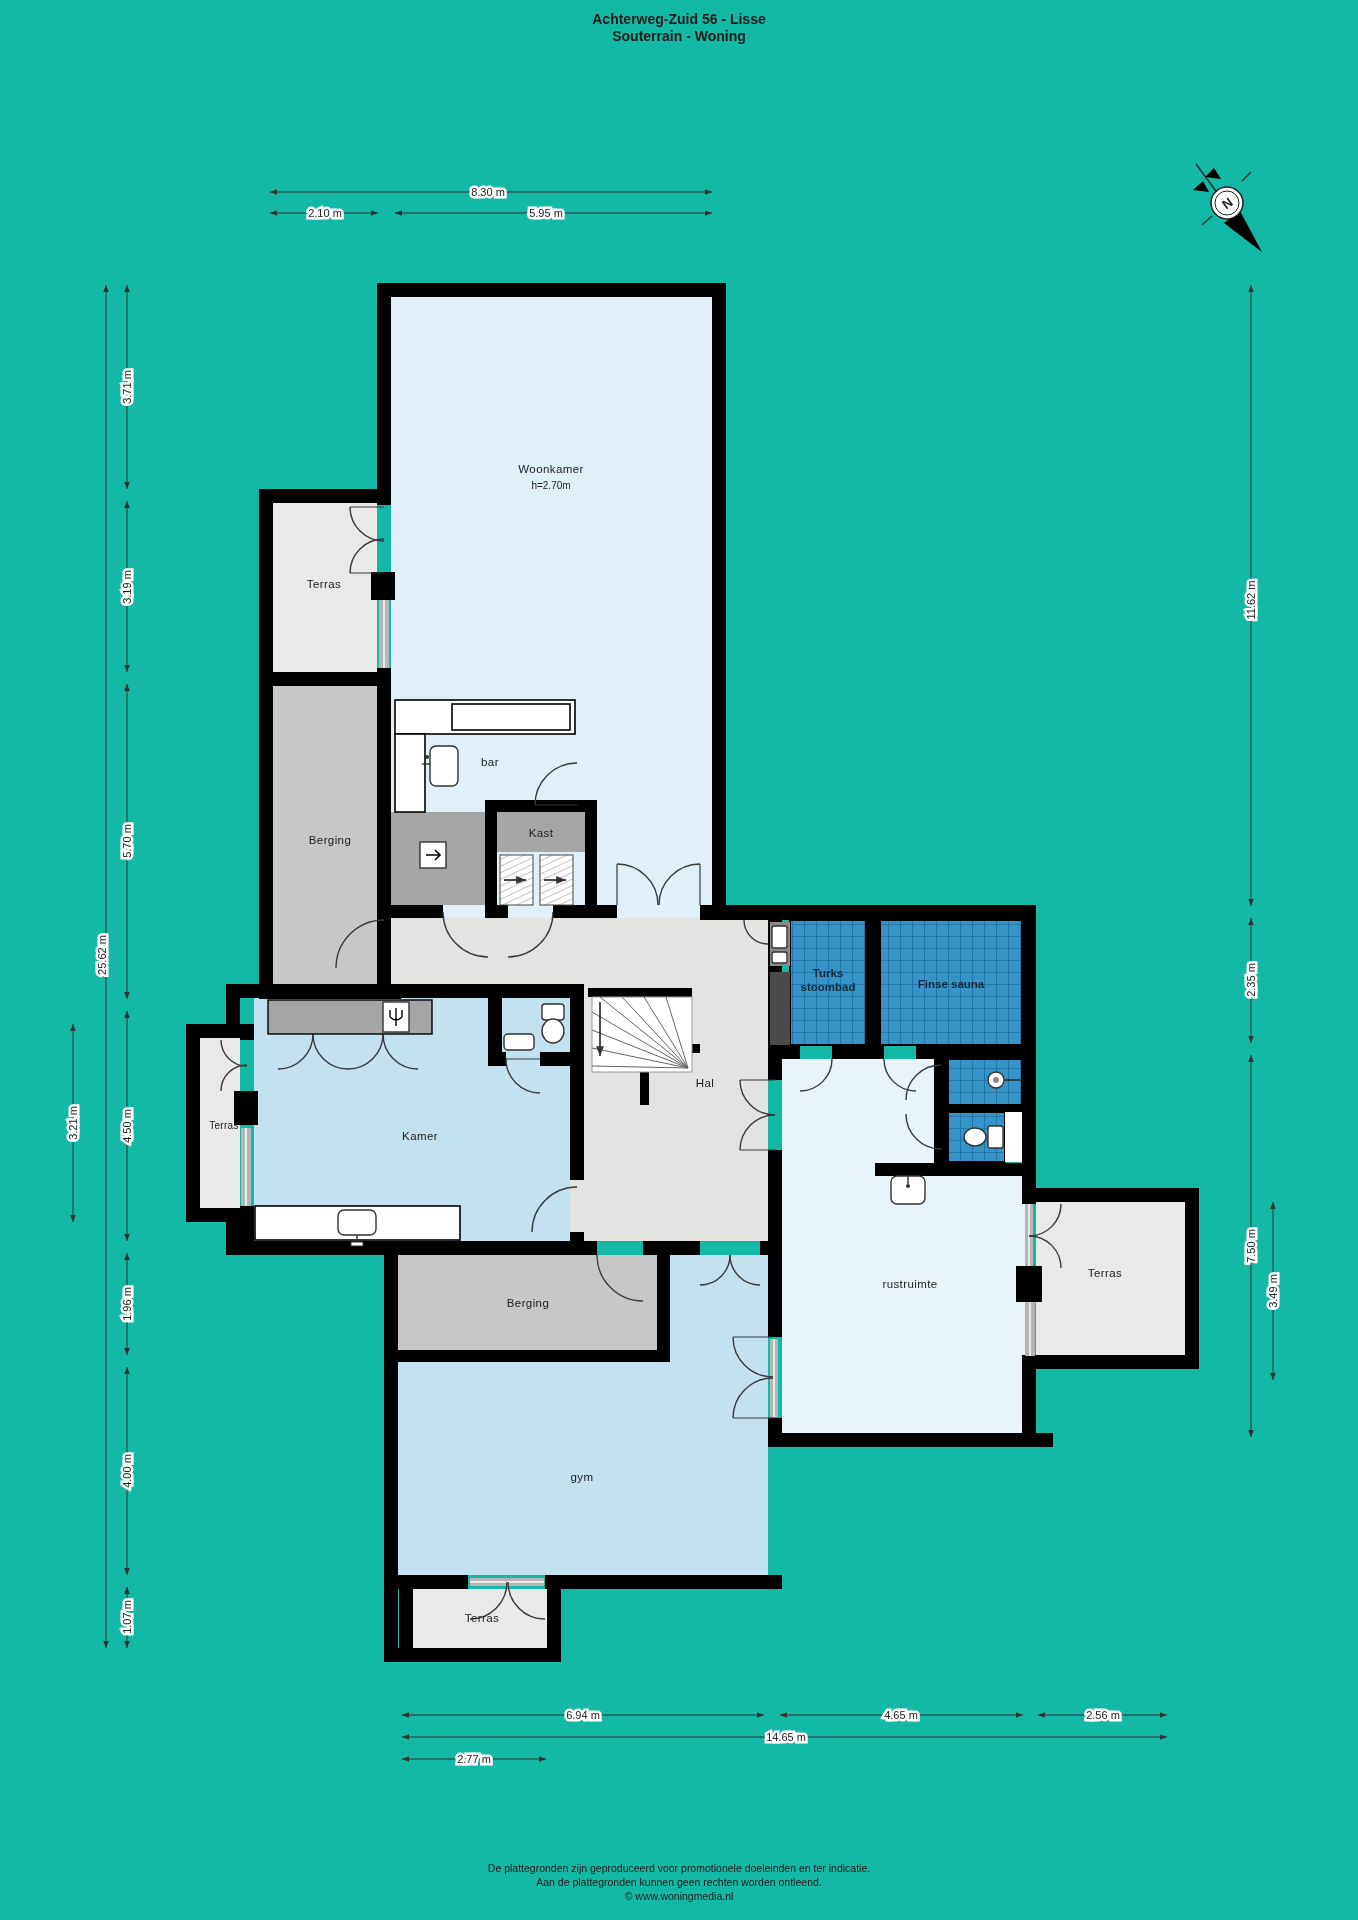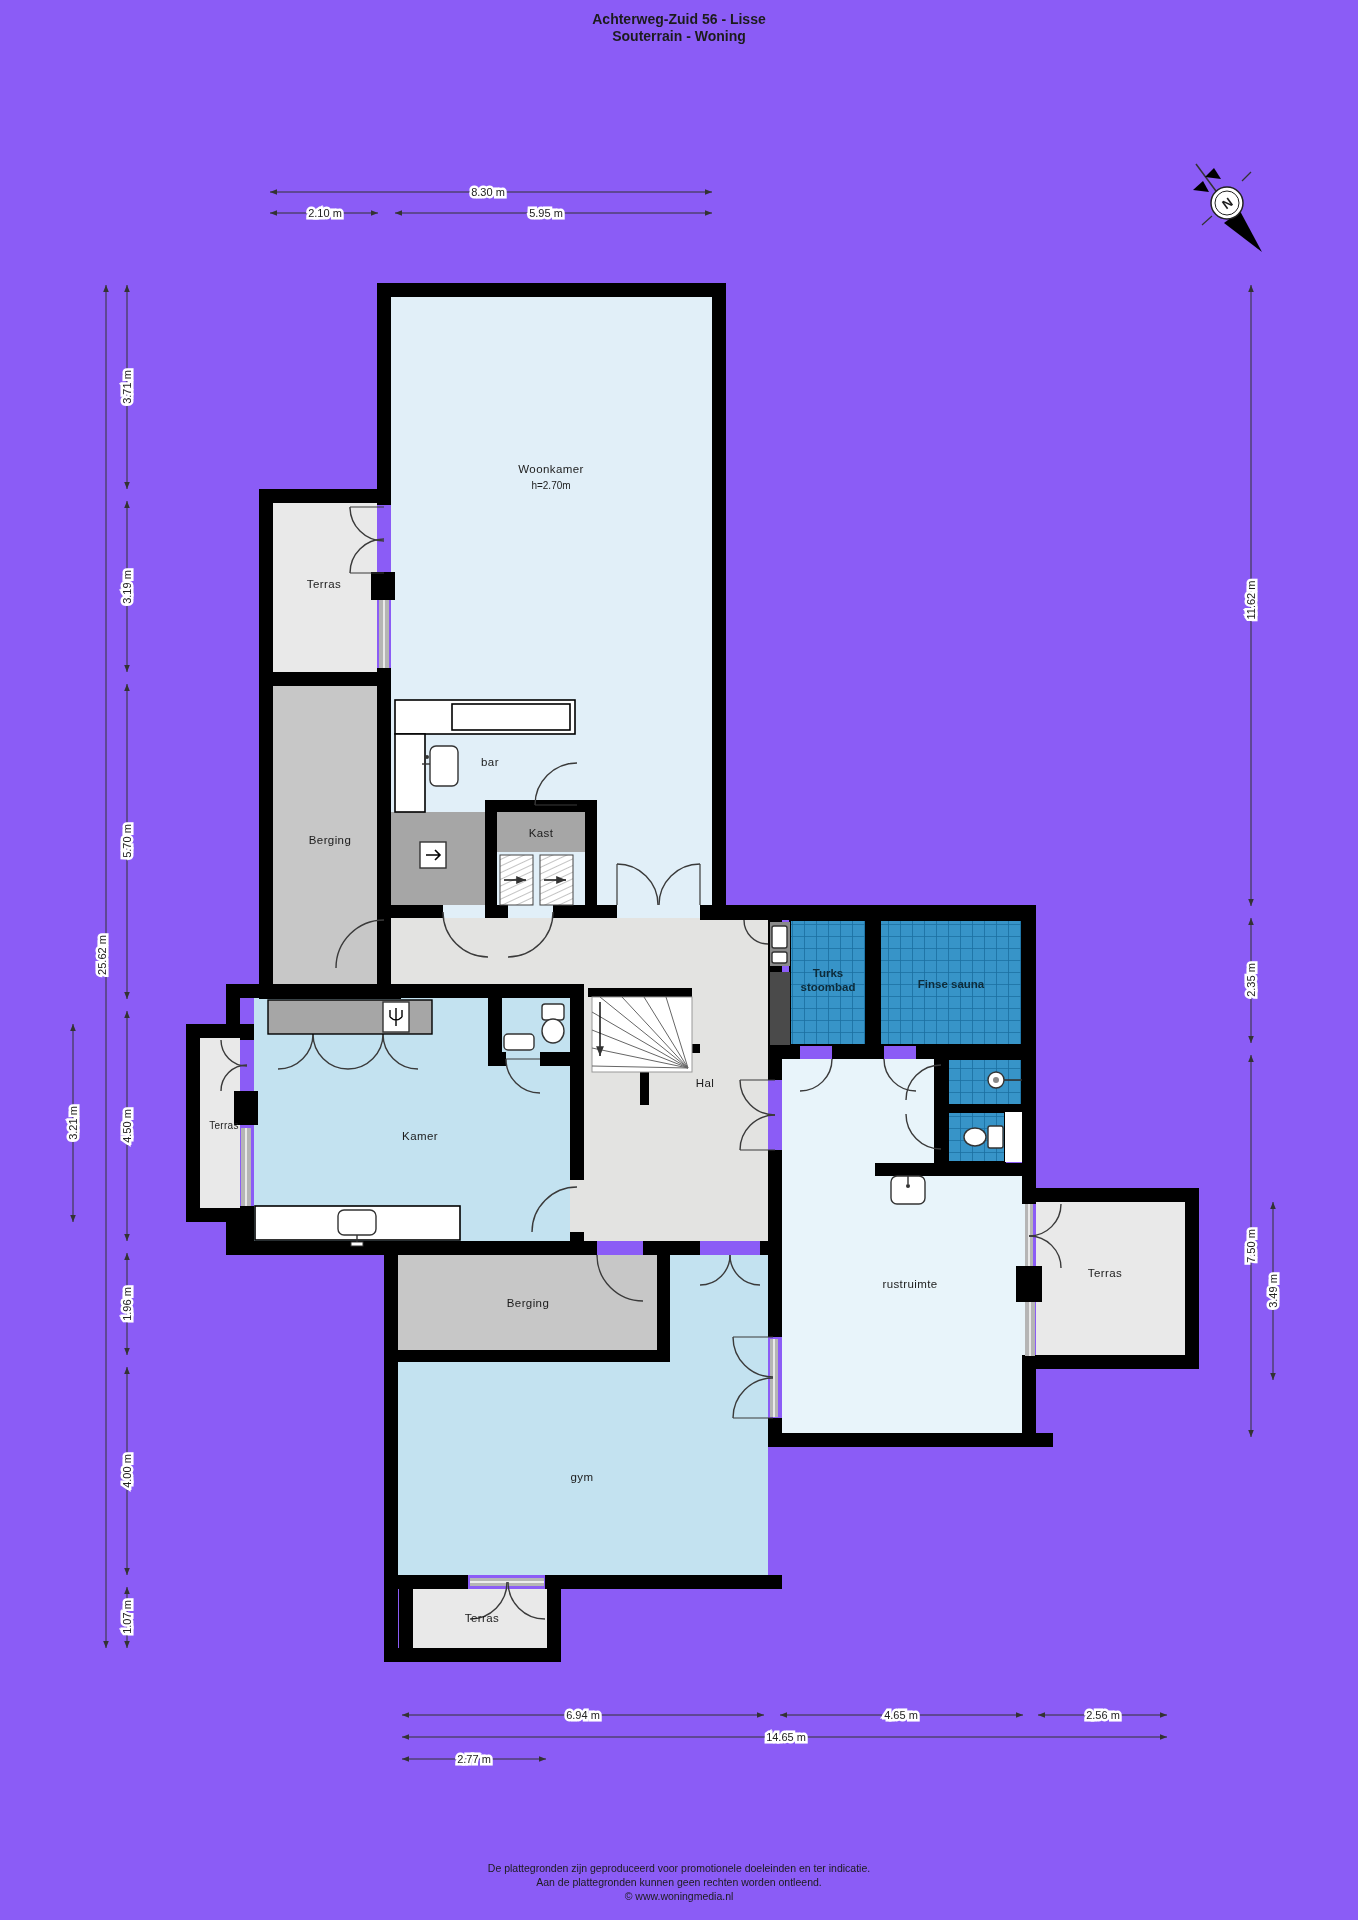--- a/index.html
+++ b/index.html
@@ -2,21 +2,21 @@
 <html style="--wall: #000000; --room-blue: #e1eff8; --room-mid: #c3e2f0; --room-pale: #e8f4fa; --terras: #e9e9e9; --berging: #c7c7c7; --cabinet: #a6a6a6; --hall: #e3e3e1; --tile: #3794c8; --tile-line: #1a6fa0;"><head>
 <meta charset="utf-8">
 <style>
   :root{
     --wall:#000000; --line:#3a3a3a; --dim:#333333;
     --room-blue:#e1eff8; --room-mid:#c3e2f0; --room-pale:#e8f4fa;
     --terras:#e9e9e9; --berging:#c7c7c7; --cabinet:#a6a6a6; --hall:#e3e3e1;
     --tile:#3794c8; --tile-line:#1a6fa0; --text:#1c1c1c;
   }
   html,body{margin:0;padding:0;background:#ffffff;}
-  #page{position:relative;width:1358px;height:1920px;background:#8b5cf6;
+  #page{position:relative;width:1358px;height:1920px;background:#14b8a6;
         font-family:"Liberation Sans", sans-serif;}
   svg{position:absolute;left:0;top:0;}
   .wall{fill:var(--wall);}
   .roomA{fill:var(--room-blue);}
   .roomB{fill:var(--room-mid);}
   .roomC{fill:var(--room-pale);}
   .terras{fill:var(--terras);}
   .berging{fill:var(--berging);}
   .cab{fill:var(--cabinet);}
   .hall{fill:var(--hall);}

